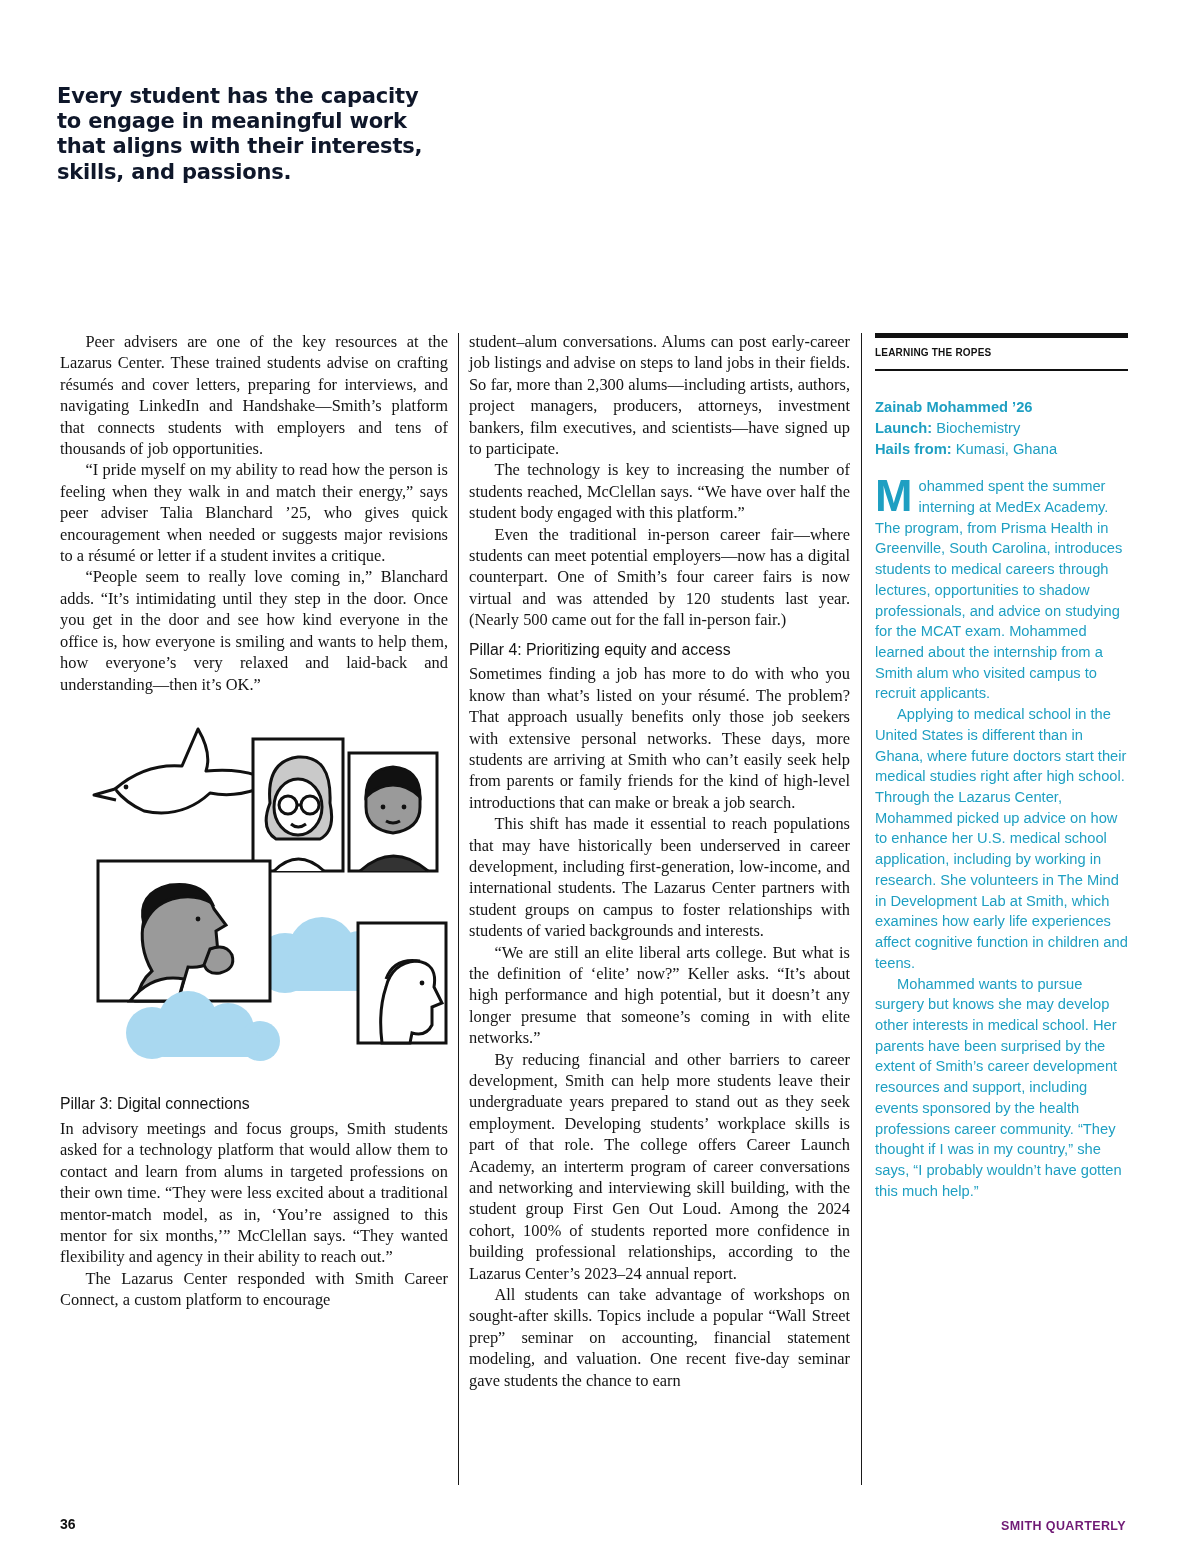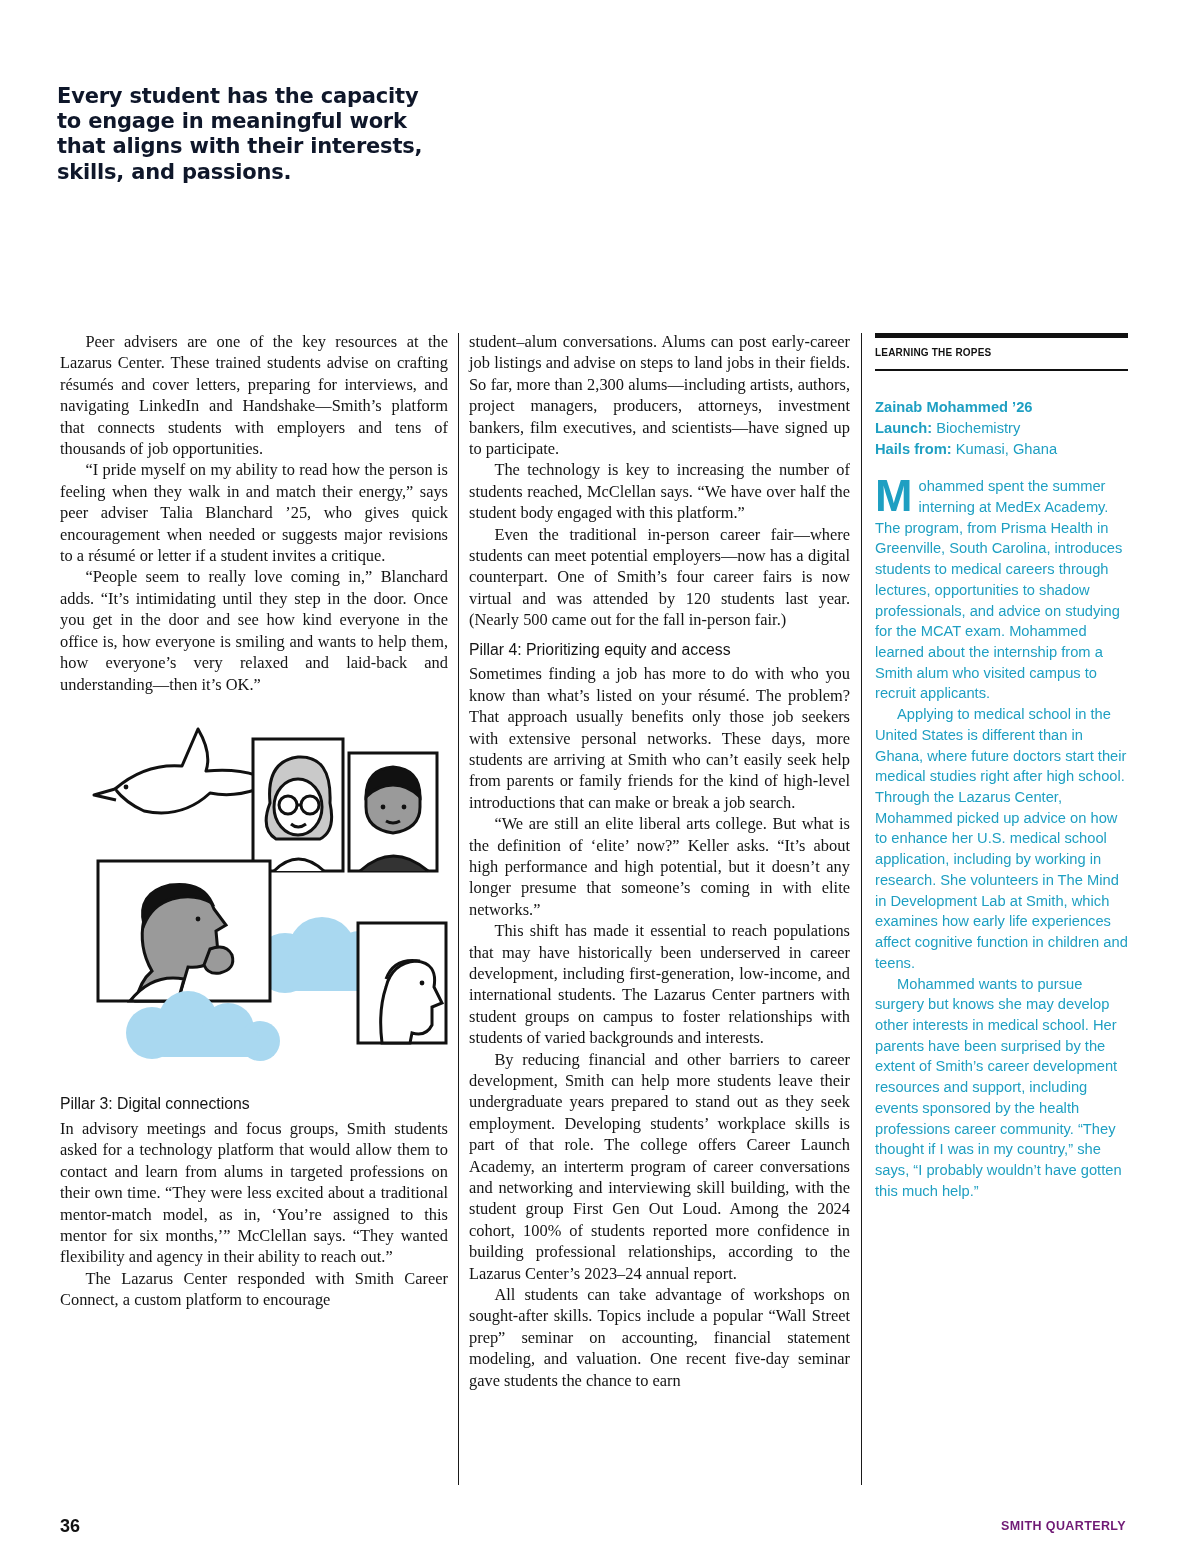--- a/index.html
+++ b/index.html
@@ -99,21 +99,21 @@
     line-height: 37px;
     padding: 1px 6px 0 0;
   }
 
   
   .footer-left {
     position: absolute;
     left: 60px; top: 1516px;
     font-family: "Liberation Sans", sans-serif;
     font-weight: bold;
-    font-size: 18px;
+    font-size: 14px;
     color: #111;
   }
   .footer-right {
     position: absolute;
     right: 74px; top: 1519px;
     font-family: "Liberation Sans", sans-serif;
     font-weight: bold;
     font-size: 12.5px;
     letter-spacing: 0.4px;
     color: #701a75;
@@ -203,22 +203,22 @@
     <p class="indent">The Lazarus Center responded with Smith Career Connect, a custom platform to encourage</p>
   </div>
 
   <div class="col col-mid">
     <p>student–alum conversations. Alums can post early-career job listings and advise on steps to land jobs in their fields. So far, more than 2,300 alums—including artists, authors, project managers, producers, attorneys, investment bankers, film executives, and scientists—have signed up to participate.</p>
     <p class="indent">The technology is key to increasing the number of students reached, McClellan says. “We have over half the student body engaged with this platform.”</p>
     <p class="indent">Even the traditional in-person career fair—where students can meet potential employers—now has a digital counterpart. One of Smith’s four career fairs is now virtual and was attended by 120 students last year. (Nearly 500 came out for the fall in-person fair.)</p>
 
     <div class="pillar-head">Pillar 4: Prioritizing equity and access</div>
     <p>Sometimes finding a job has more to do with who you know than what’s listed on your résumé. The problem? That approach usually benefits only those job seekers with extensive personal networks. These days, more students are arriving at Smith who can’t easily seek help from parents or family friends for the kind of high-level introductions that can make or break a job search.</p>
+    <p class="indent">This shift has made it essential to reach populations that may have historically been underserved in career development, including first-generation, low-income, and international students. The Lazarus Center partners with student groups on campus to foster relationships with students of varied backgrounds and interests.</p>
     <p class="indent">“We are still an elite liberal arts college. But what is the definition of ‘elite’ now?” Keller asks. “It’s about high performance and high potential, but it doesn’t any longer presume that someone’s coming in with elite networks.”</p>
-    <p class="indent">This shift has made it essential to reach populations that may have historically been underserved in career development, including first-generation, low-income, and international students. The Lazarus Center partners with student groups on campus to foster relationships with students of varied backgrounds and interests.</p>
     <p class="indent">By reducing financial and other barriers to career development, Smith can help more students leave their undergraduate years prepared to stand out as they seek employment. Developing students’ workplace skills is part of that role. The college offers Career Launch Academy, an interterm program of career conversations and networking and interviewing skill building, with the student group First Gen Out Loud. Among the 2024 cohort, 100% of students reported more confidence in building professional relationships, according to the Lazarus Center’s 2023–24 annual report.</p>
     <p class="indent">All students can take advantage of workshops on sought-after skills. Topics include a popular “Wall Street prep” seminar on accounting, financial statement modeling, and valuation. One recent five-day seminar gave students the chance to earn</p>
   </div>
 
   <div class="sidebar">
     <div class="sb-rule-thick"></div>
     <div class="sb-header">LEARNING THE ROPES</div>
     <div class="sb-rule-thin"></div>
 
     <div class="sb-profile">

